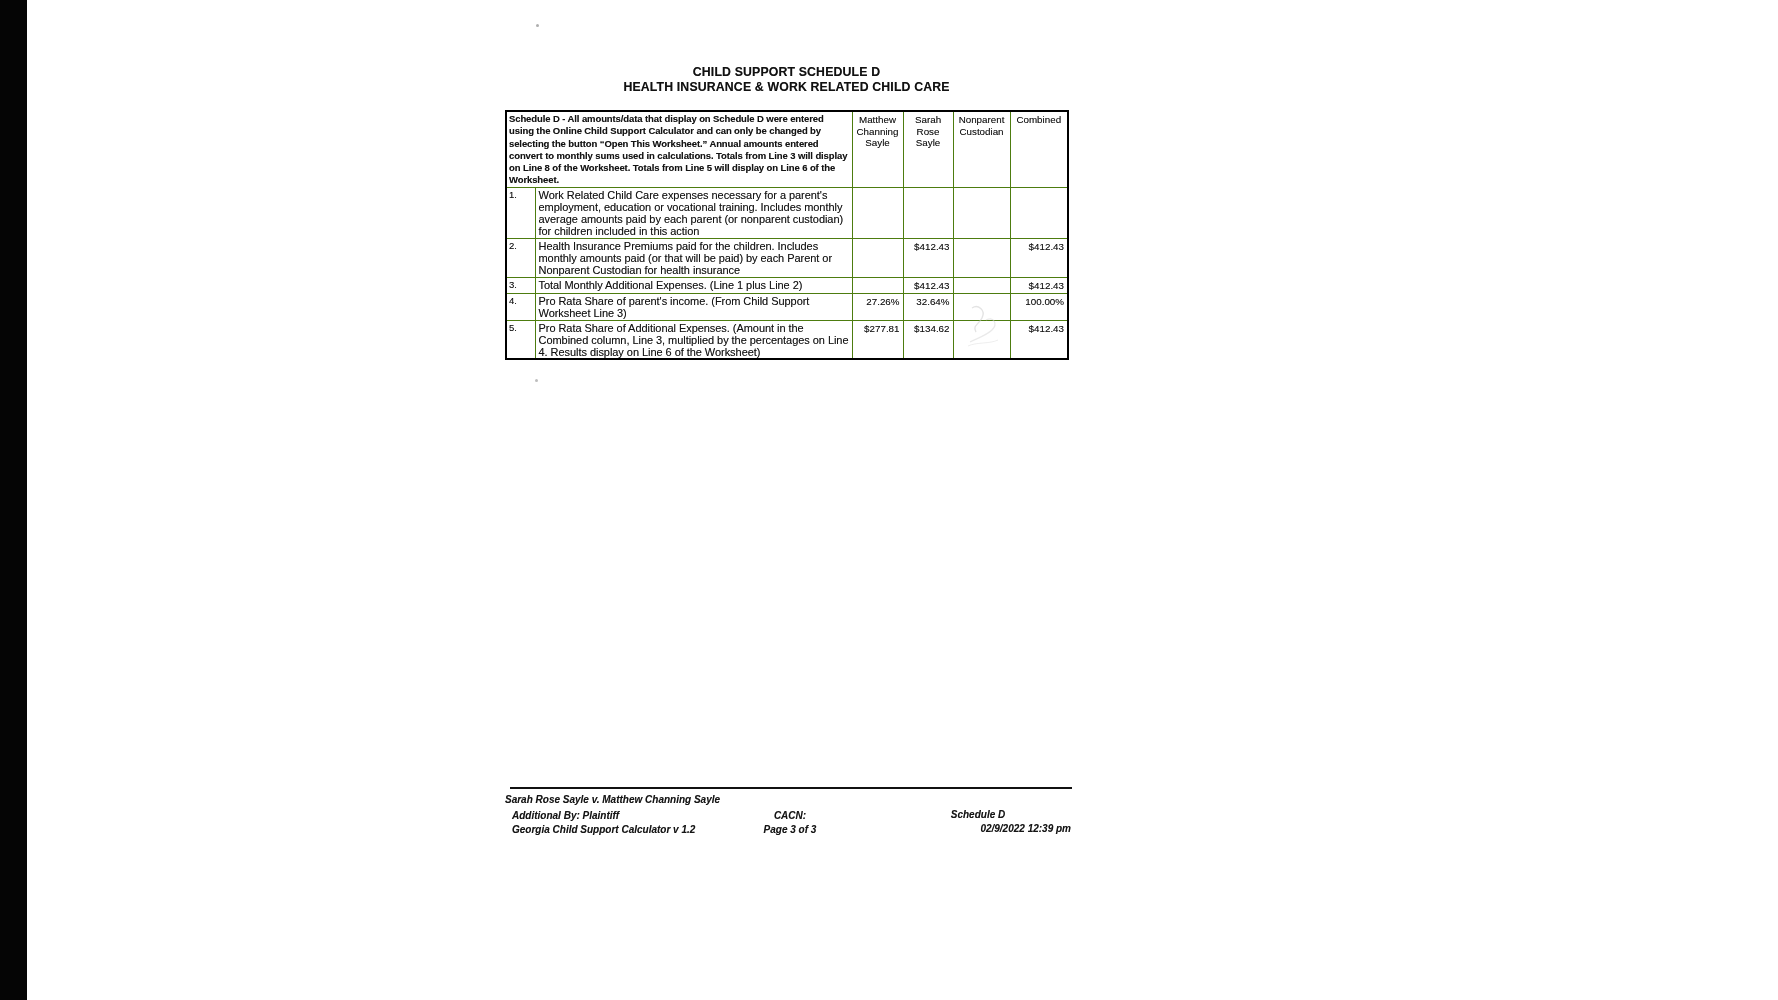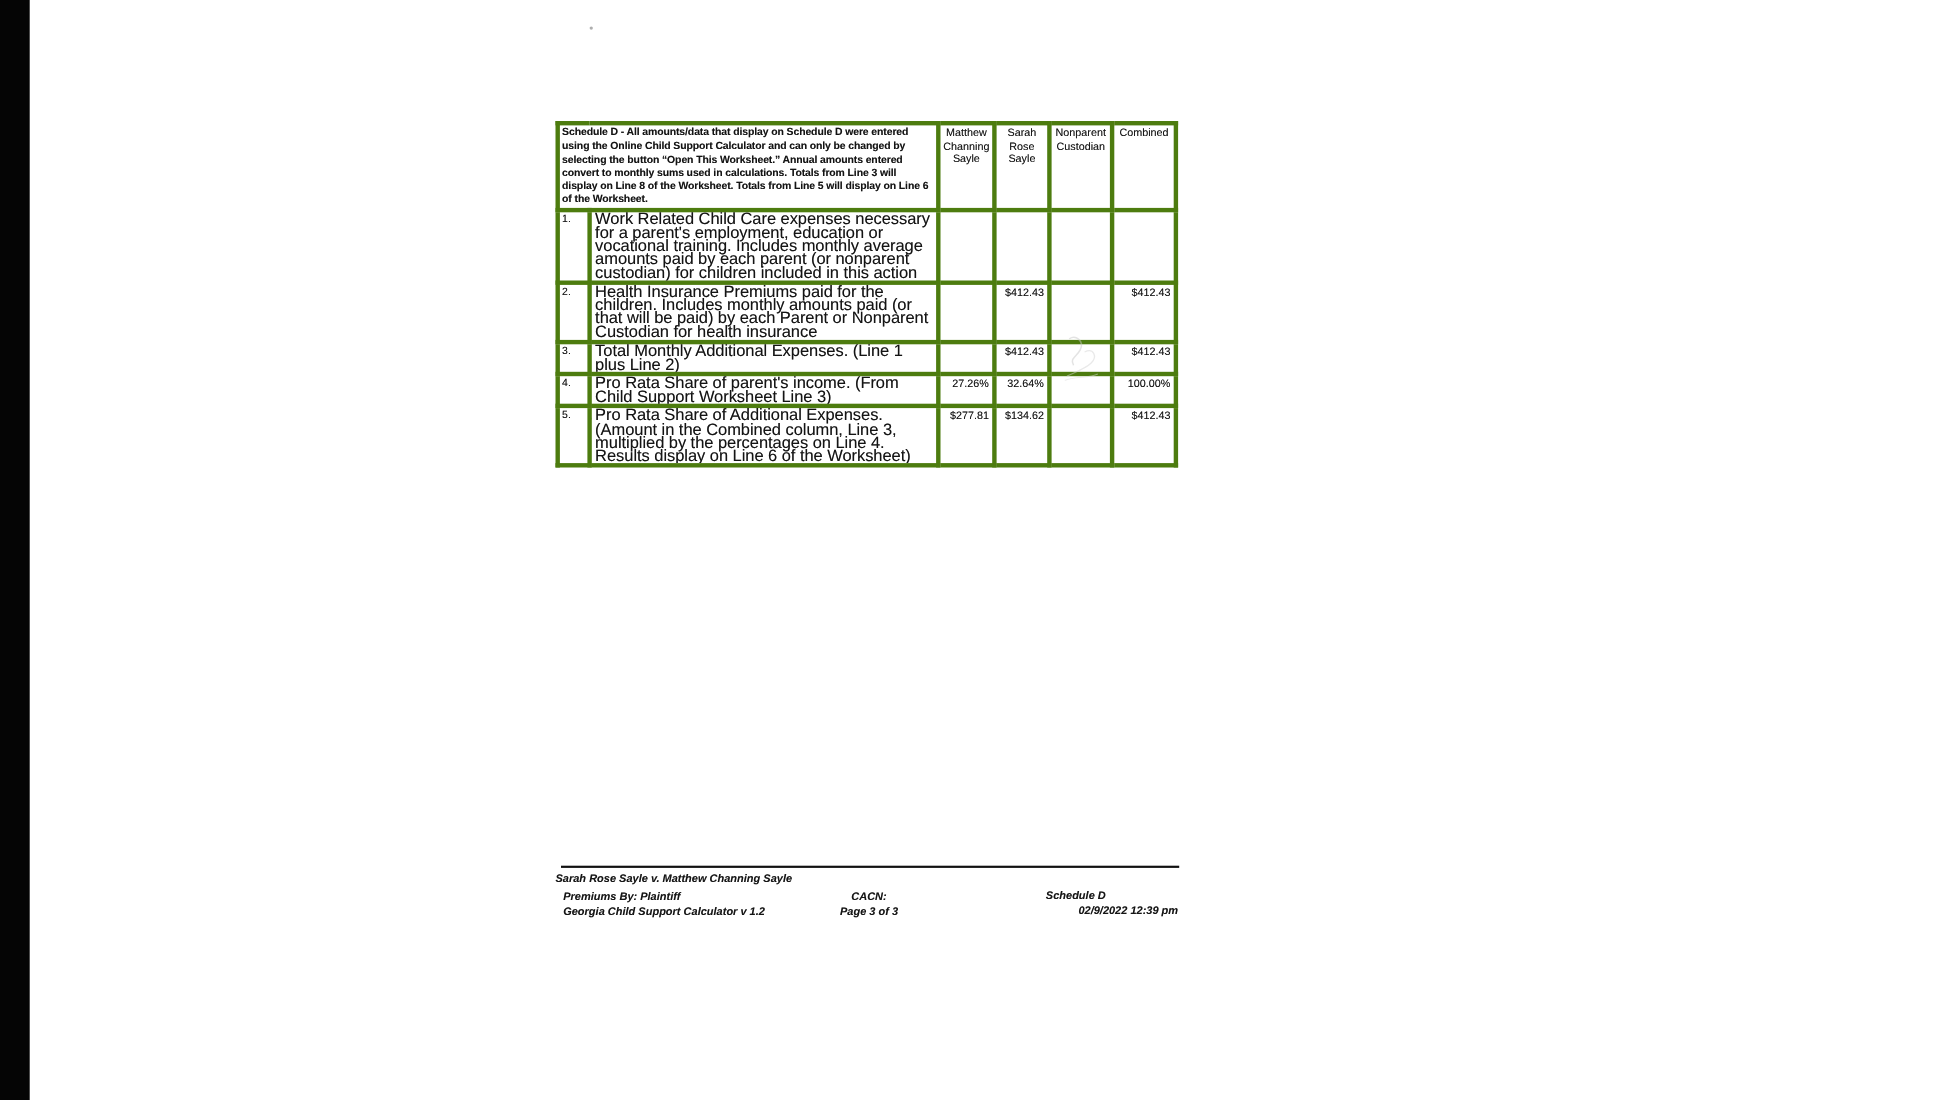--- a/index.html
+++ b/index.html
@@ -14,29 +14,29 @@
   .speck.s1 { left: 536px; top: 24px; width: 3px; height: 3px; opacity: .8; }
   .speck.s2 { left: 535px; top: 379px; width: 3px; height: 3px; opacity: .65; }
 
   .titles { position: absolute; left: 505px; top: 65px; width: 563px; text-align: center; }
   .title-line { font-size: 12.3px; font-weight: bold; line-height: 14.5px; letter-spacing: .15px;
                 color: #111; text-shadow: 0 0 .5px rgba(20,20,20,.5); }
 
   table.schedule { position: absolute; left: 505px; top: 110px; width: 563px;
                    border-collapse: collapse; table-layout: fixed;
                    border: 2px solid #000; }
-  table.schedule td { border: 4px solid #4d7c0f; vertical-align: top; overflow: hidden;
+  table.schedule td { border: 1px solid #4d7c0f; vertical-align: top; overflow: hidden;
                       text-shadow: 0 0 .4px rgba(20,20,20,.45); }
 
   td.note { font-size: 9.5px; font-weight: bold; line-height: 12.3px; letter-spacing: -.1px;
             padding: 1px 2px 0 2px; border-bottom-width: 2px; }
   td.colhead { font-size: 9.8px; font-weight: normal; text-align: center; line-height: 11.5px;
                padding-top: 2px; border-bottom-width: 2px; }
   td.rownum { font-size: 9.5px; padding: 1px 0 0 2px; }
-  td.desc { font-size: 15px; line-height: 12.2px; padding: 1px 2px 0 3px; letter-spacing: -.05px; }
+  td.desc { font-size: 11px; line-height: 12.2px; padding: 1px 2px 0 3px; letter-spacing: -.05px; }
   td.val { font-size: 9.8px; text-align: right; padding: 2px 3px 0 0; white-space: nowrap; }
   td.no-divider { border-bottom-style: hidden; }
 
   .smudge { position: absolute; left: 960px; top: 300px; width: 48px; height: 52px; opacity: .5; }
 
   .footer-rule { position: absolute; left: 510px; top: 787px; width: 562px; height: 2px; background: #111; }
 
   .footer-text { font-size: 10px; font-weight: bold; font-style: italic; color: #151515;
                  text-shadow: 0 0 .4px rgba(20,20,20,.4); position: absolute; white-space: nowrap; }
   .f-case   { left: 505px; top: 794px; width: 570px; text-align: left; }
@@ -49,20 +49,24 @@
 </style>
 </head>
 <body>
 
 <div class="page">
 
   <div class="edge-bar"></div>
   <div class="speck s1"></div>
   <div class="speck s2"></div>
 
+  <div class="titles">
+    <div class="title-line">CHILD SUPPORT SCHEDULE D</div>
+    <div class="title-line">HEALTH INSURANCE &amp; WORK RELATED CHILD CARE</div>
+  </div>
 
   <table class="schedule">
     <colgroup>
       <col style="width:29px">
         <col style="width:317px">
         <col style="width:51px">
       <col style="width:50px">
         <col style="width:57px">
         <col style="width:58px">
     </colgroup>
@@ -125,21 +129,21 @@
   <svg class="smudge" viewBox="0 0 48 52">
     <path d="M12 8 C18 4, 26 10, 22 18 C 19 24, 12 26, 16 32" fill="none" stroke="#c9c9c9" stroke-width="1.4"></path>
     <path d="M26 20 C 34 16, 38 24, 32 30 C 27 35, 18 38, 10 42" fill="none" stroke="#d4d4d4" stroke-width="1.2"></path>
     <path d="M8 46 C 16 42, 30 44, 38 40" fill="none" stroke="#dddddd" stroke-width="1"></path>
   </svg>
 
   <div class="footer-rule"></div>
 
   <div class="footer-text f-case">Sarah Rose Sayle v. Matthew Channing Sayle</div>
 
-  <div class="footer-text f-a1">Premiums By: Plaintiff</div>
+  <div class="footer-text f-a1">Additional By: Plaintiff</div>
   <div class="footer-text f-a2">CACN:</div>
   <div class="footer-text f-a3">Schedule D</div>
 
   <div class="footer-text f-b1">Georgia Child Support Calculator v 1.2</div>
   <div class="footer-text f-b2">Page 3 of 3</div>
   <div class="footer-text f-b3">02/9/2022 12:39 pm</div>
 
 </div>
 
 </body></html>

